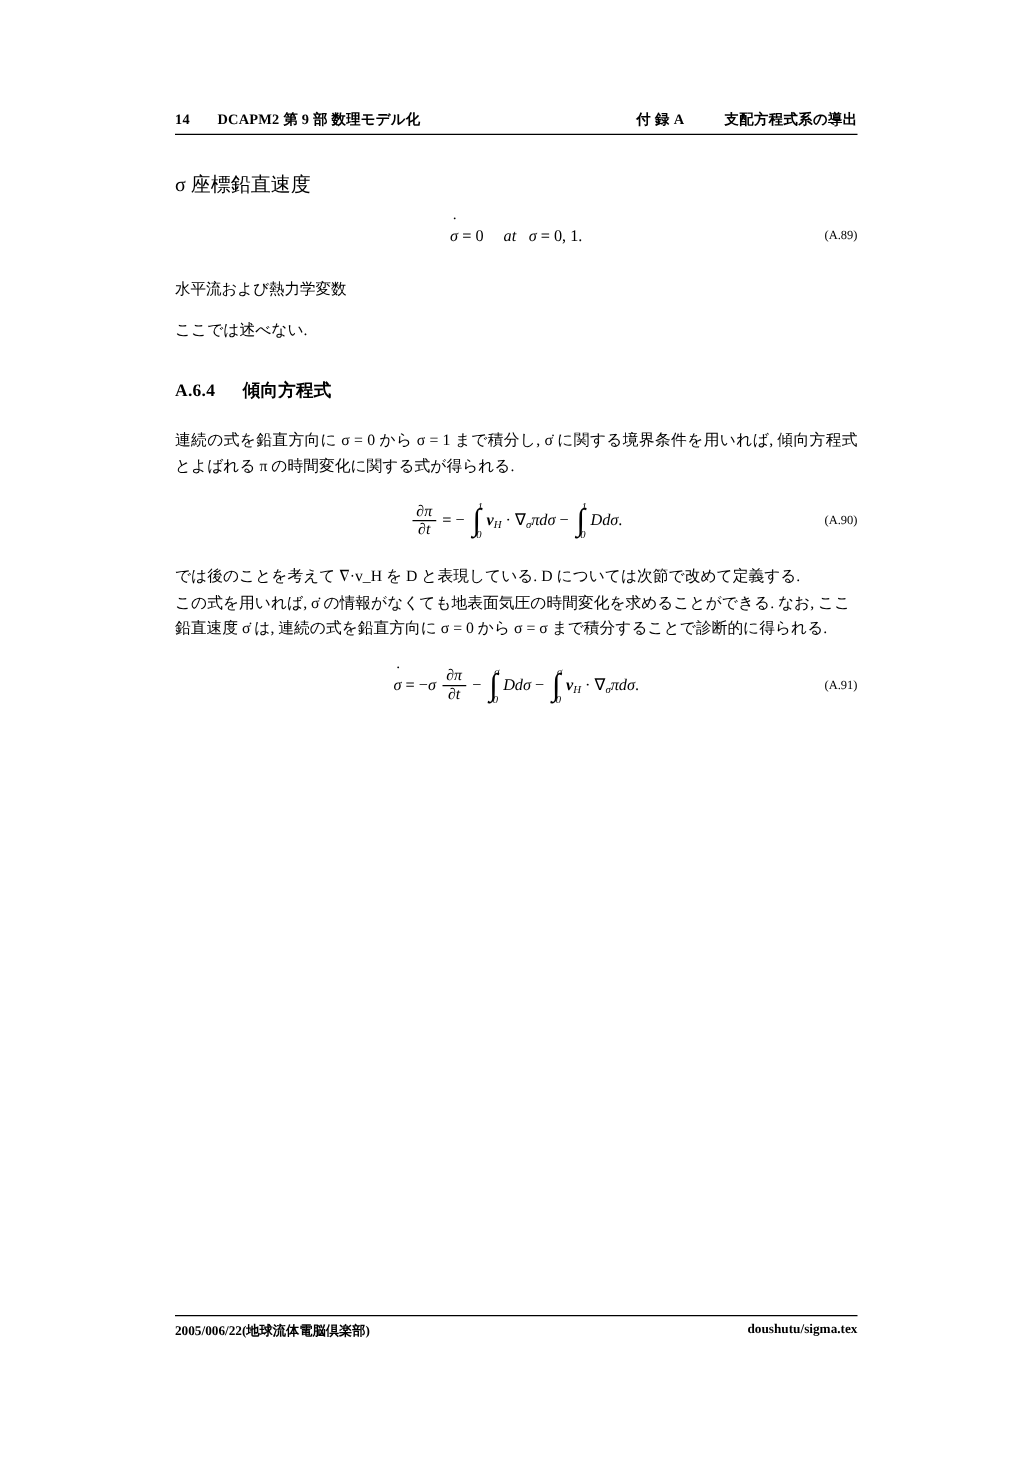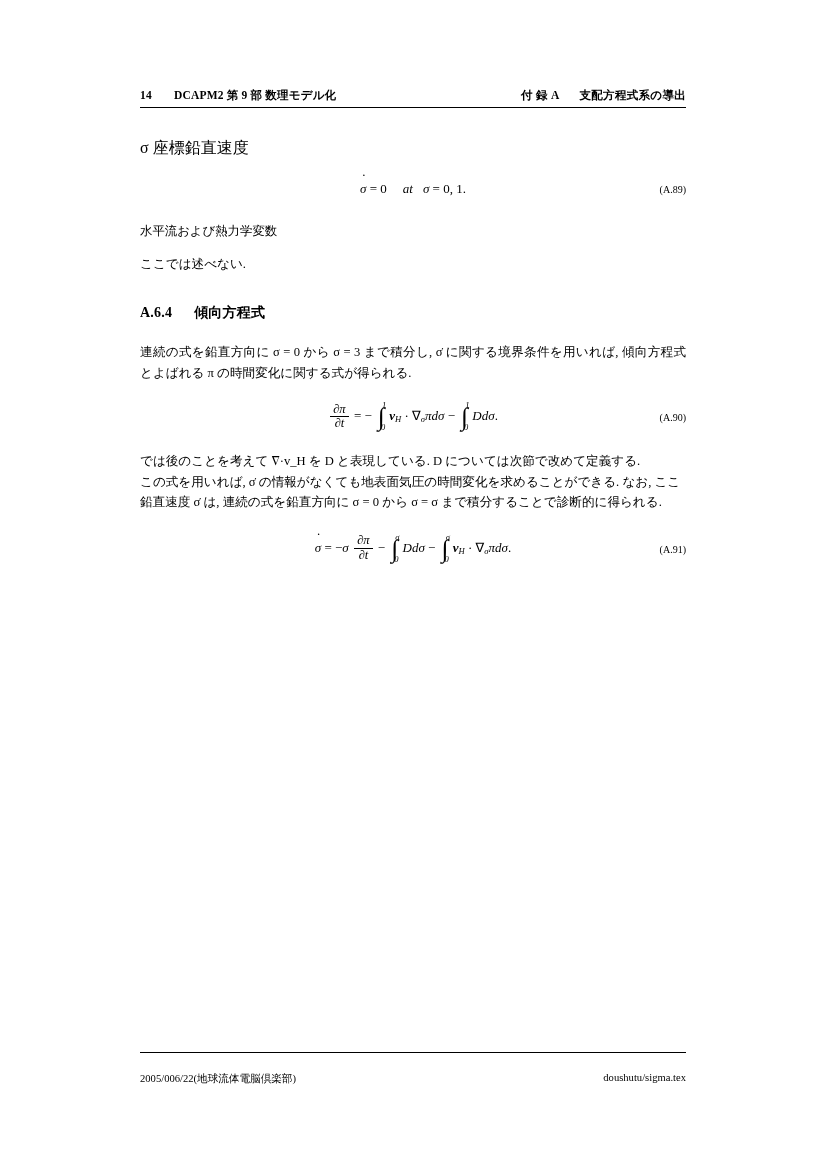--- a/index.html
+++ b/index.html
@@ -46,21 +46,21 @@
   .runhead .left-title {
     font-weight: bold;
     letter-spacing: 0.2px;
   }
   .runhead .spacer { flex: 1 1 auto; }
   .runhead .right-title {
     font-weight: bold;
     letter-spacing: 0.3px;
   }
   .runhead .right-title .app {
-    margin-right: 20px;
+    margin-right: 32px;
   }
 
   
   .para {
     font-size: 12.6px;
     line-height: 1.62;
     text-align: justify;
     margin: 0;
   }
   .bold-head {
@@ -166,24 +166,25 @@
   .sp4 { display: inline-block; width: 10px; }
   .sp6 { display: inline-block; width: 16px; }
 
   
   .footer {
     position: absolute;
     left: 140px;
     top: 1052px;
     width: 546px;
     border-top: 1px solid #000;
-    padding-top: 19px;
+    padding-top: 5px;
     display: flex;
     justify-content: space-between;
     font-size: 10.6px;
+    font-weight: bold;
   }
 </style>
 </head>
 <body>
 
 <div class="page">
 
   <div class="content">
 
     <div class="runhead">
@@ -217,21 +218,21 @@
     <p class="para">ここでは述べない.</p>
 
     <div class="gap-a"></div>
 
     <div class="sec-head">
       <span class="num">A.6.4</span><span>傾向方程式</span>
     </div>
 
     <div class="gap-b"></div>
 
-    <p class="para">連続の式を鉛直方向に σ = 0 から σ = 3 まで積分し, σ̇ に関する境界条件を用いれば, 傾向方程式とよばれる π の時間変化に関する式が得られる.</p>
+    <p class="para">連続の式を鉛直方向に σ = 0 から σ = 1 まで積分し, σ̇ に関する境界条件を用いれば, 傾向方程式とよばれる π の時間変化に関する式が得られる.</p>
 
     <div class="gap-b"></div>
 
     <div class="eqrow">
       <span class="eqbody">
         <span class="frac"><span class="num"><i class="math">∂π</i></span><span class="den"><i class="math">∂t</i></span></span>
         <span class="rm">= −</span>
         <span class="intg">∫<span class="lim-up">1</span><span class="lim-lo">0</span></span>
         <span class="bi">v</span><span class="sub">H</span> <span class="rm">·</span> <span class="rm">∇</span><span class="sub">σ</span><i class="math">π</i><i class="math">dσ</i>
         <span class="rm"> − </span>

